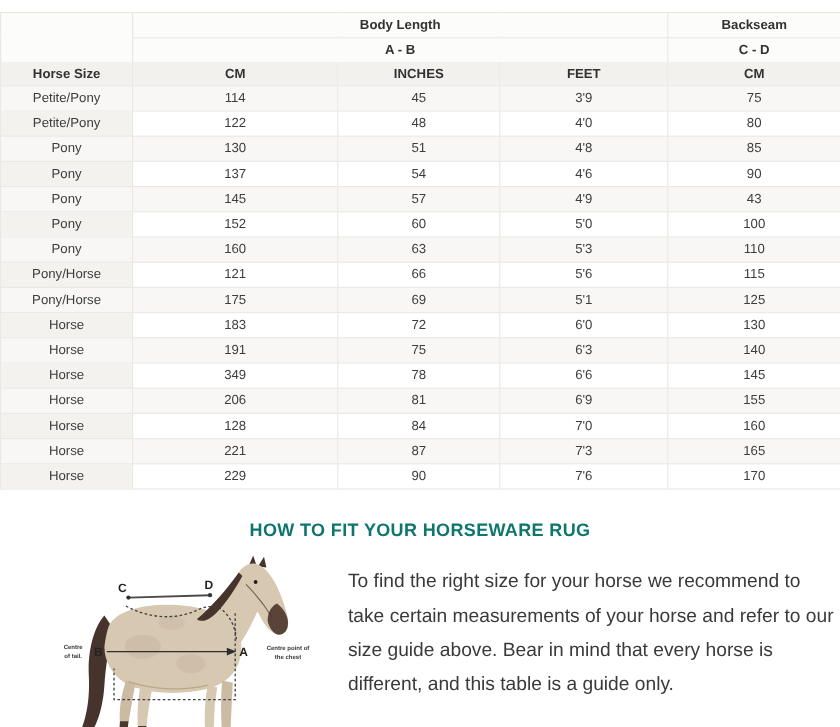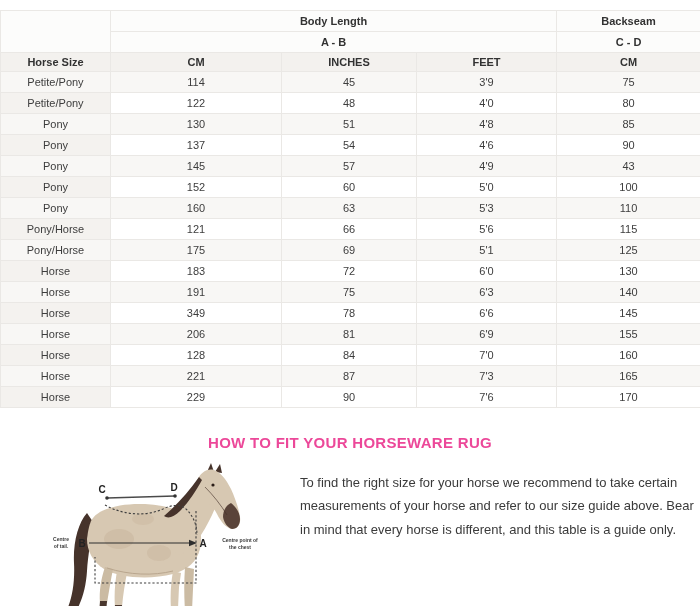--- a/index.html
+++ b/index.html
@@ -19,27 +19,27 @@
   .size-table thead th { font-weight:bold; color:#323232; }
   .size-table .corner-cell { background:#f5f3f0; }
   .size-table .group-row th { background:#fcfcfb; }
   .size-table .col-header-row th { background:#f3f1ee; height:19px; }
   .size-table tbody td { background:#ffffff; }
   .size-table tbody tr.stripe td { background:#f8f7f5; }
   .size-table tbody td.first-col { background:#f4f2ef; }
   
   .fit-section { padding-top:26px; }
   .fit-title {
-    text-align:center; font-size:15px; font-weight:bold; color:#ec4899;
+    text-align:center; font-size:15px; font-weight:bold; color:#0f766e;
     letter-spacing:0.3px; margin:0 0 12px 0;
   }
   .fit-content { display:flex; align-items:flex-start; padding-left:47px; }
   .fit-diagram { width:237px; flex:0 0 237px; }
   .fit-text { width:416px; flex:0 0 416px; padding-top:8px; }
-  .fit-text p { margin:0 0 10px 16px; font-size:13px; line-height:1.8; color:#3a3a3a; }
+  .fit-text p { margin:0 0 10px 6px; font-size:16px; line-height:1.8; color:#3a3a3a; }
   .fit-text b { color:#2d2d2d; }
   svg text { font-family:"Liberation Sans", sans-serif; }
   .pt-label { font-size:10px; font-weight:bold; fill:#222; }
   .tiny-label { font-size:5px; font-weight:bold; fill:#3a3a3a; }
 </style>
 </head>
 <body>
 
 <table class="size-table">
   <colgroup>

